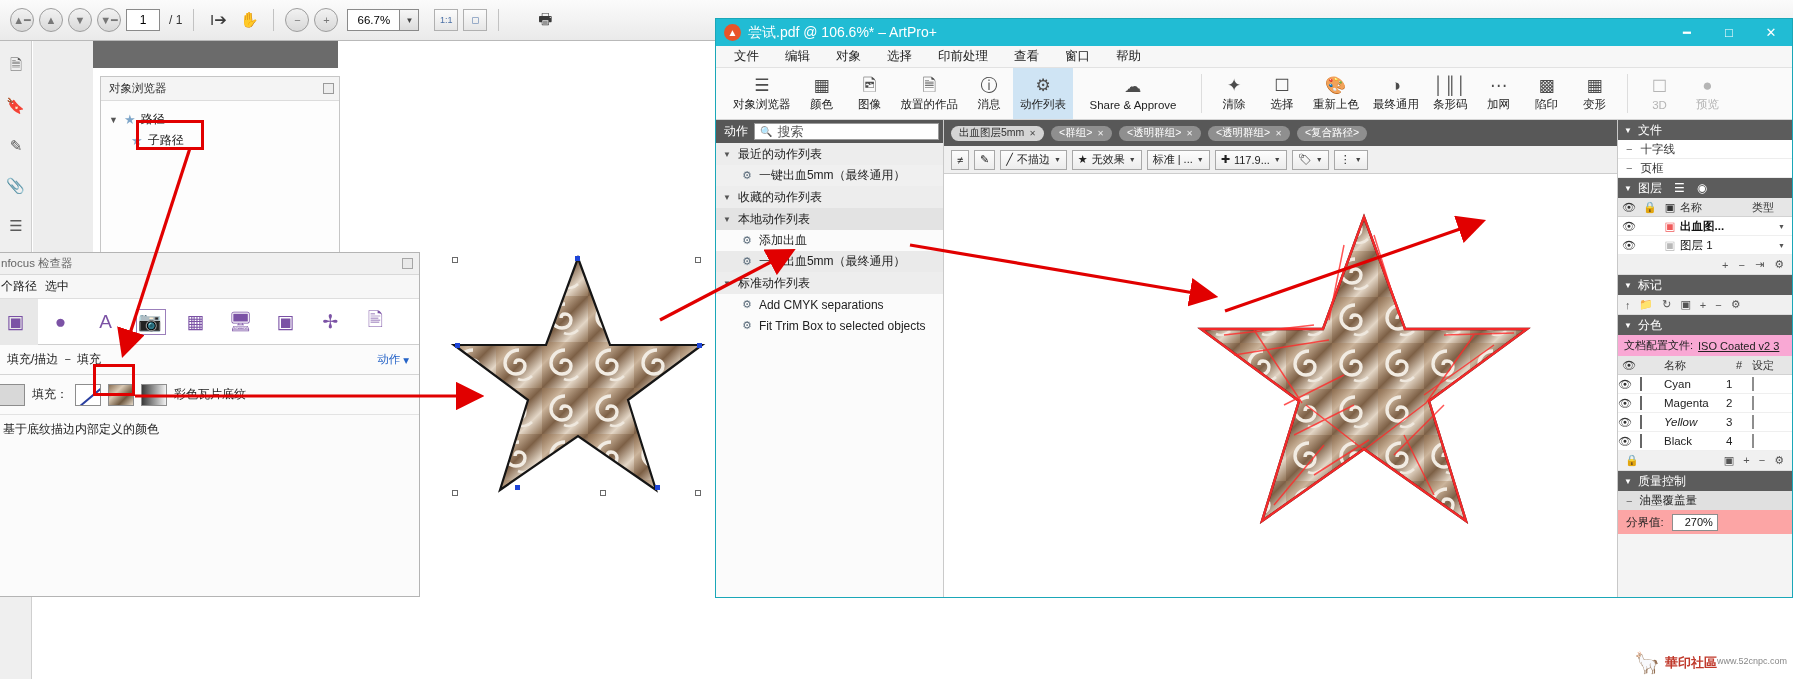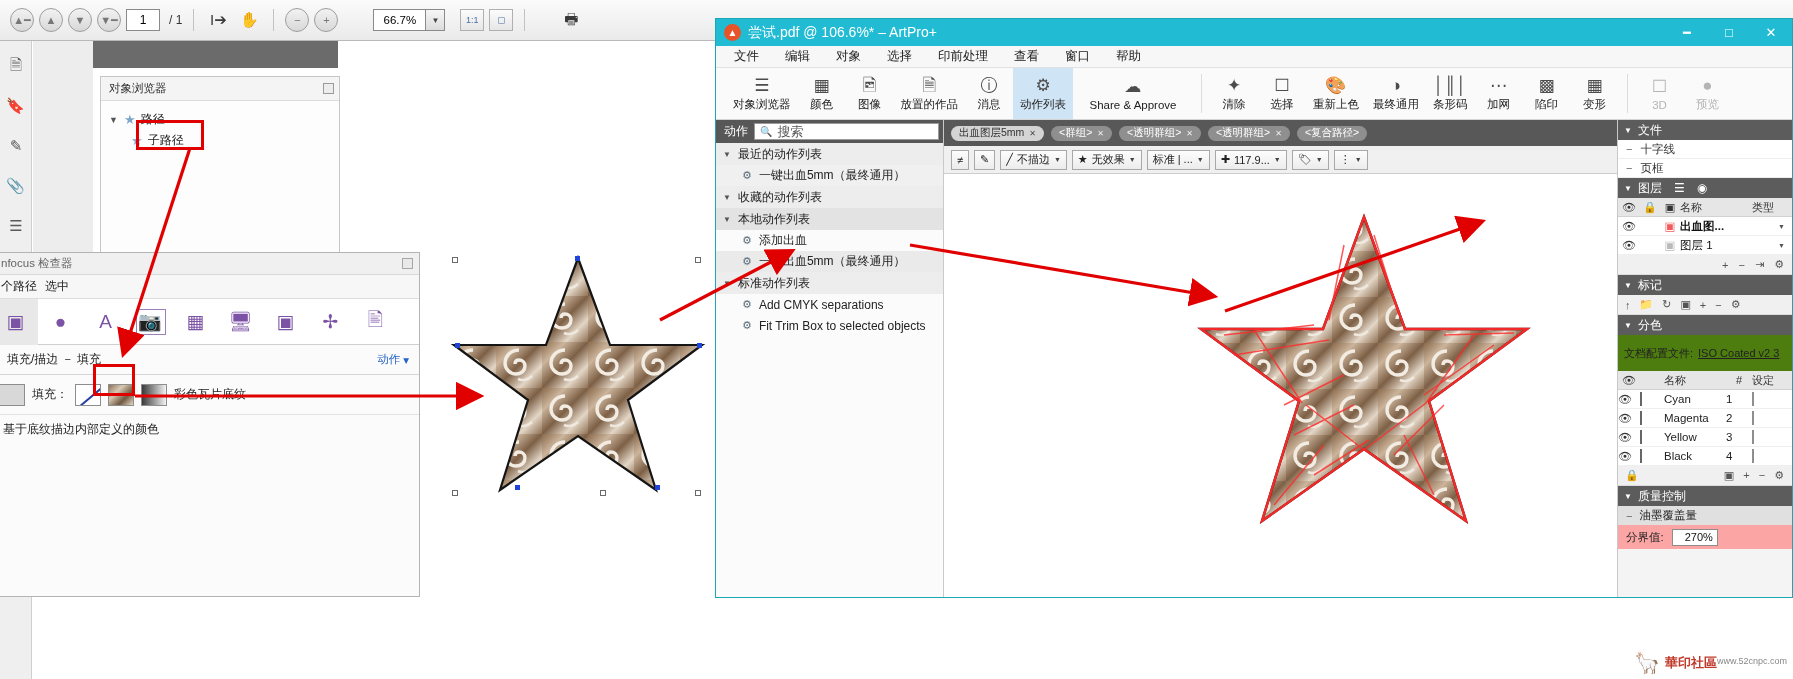--- a/index.html
+++ b/index.html
@@ -10,21 +10,21 @@
   
   .pdfapp { position:absolute; left:0; top:0; width:1793px; height:679px; background:#ffffff; }
   .pdf-toolbar { position:absolute; left:0; top:0; width:1793px; height:41px;
     background:linear-gradient(#fbfbfb,#eaeaea); border-bottom:1px solid #b9b9b9; display:flex; align-items:center; padding-left:10px; gap:5px;}
   .rbtn { width:24px; height:24px; border-radius:50%; background:linear-gradient(#f2f2f2,#d8d8d8);
     border:1px solid #9d9d9d; display:flex; align-items:center; justify-content:center; color:#777; font-size:11px;}
   .tsep { width:1px; height:22px; background:#c2c2c2; margin:0 6px; }
   .pagebox { width:34px; height:22px; border:1px solid #8a8a8a; background:#fff; text-align:center; line-height:20px; font-size:12px;}
   .pagetot { font-size:12px; color:#333; margin-left:4px;}
   .toolico { width:26px; height:24px; display:flex; align-items:center; justify-content:center; color:#3a3a3a; font-size:15px;}
-  .zoombox { width:52px; height:22px; border:1px solid #8a8a8a; border-right:none; background:#fff; text-align:center; line-height:20px; font-size:11.5px;margin-left:26px;}
+  .zoombox { width:52px; height:22px; border:1px solid #8a8a8a; border-right:none; background:#fff; text-align:center; line-height:20px; font-size:11.5px;}
   .zoomdd { width:20px; height:22px; border:1px solid #8a8a8a; background:linear-gradient(#f6f6f6,#dcdcdc);
     display:flex; align-items:center; justify-content:center; font-size:8px; color:#444;}
   .sqbtn { width:24px; height:22px; border:1px solid #b0b0b0; background:linear-gradient(#fcfcfc,#e6e6e6);
     display:flex; align-items:center; justify-content:center; font-size:9px; color:#4a6fa5;}
 
   .pdf-leftrail { position:absolute; left:0; top:41px; width:32px; bottom:0; background:#efefef; border-right:1px solid #cfcfcf;}
   .rail-ico { width:32px; height:40px; display:flex; align-items:center; justify-content:center; color:#5a5a5a; font-size:15px;}
   .rail-ico.acc { color:#6f4b9b; }
   .pdf-greyband { position:absolute; left:33px; top:41px; width:305px; height:27px; background:#6b6b6b;}
   .pdf-greyband2 { position:absolute; left:33px; top:41px; width:60px; height:230px; background:#ededed;}
@@ -123,21 +123,21 @@
   .colhead { height:19px; display:flex; align-items:center; font-size:11px; color:#333; background:#e6e6e6; border-bottom:1px solid #d2d2d2;}
   .colhead span { display:flex; align-items:center; justify-content:center;}
   .lrow { height:19px; display:flex; align-items:center; font-size:11.5px; background:#fff; border-bottom:1px solid #efefef;}
   .lrow span { display:flex; align-items:center; }
   .eye { font-size:11px; color:#333;}
   .btnstrip { height:20px; background:#f0f0f0; display:flex; align-items:center; justify-content:flex-end; gap:10px;
      padding-right:8px; font-size:11px; color:#555; border-bottom:1px solid #dcdcdc;}
   .btnstrip.left { justify-content:flex-start; padding-left:7px; gap:9px;}
   .sep-row { height:19px; display:flex; align-items:center; font-size:11.5px; background:#fff; border-bottom:1px solid #efefef;}
   .chip { width:19px; height:13px; border:1px solid #666;}
-  .profrow { height:36px; display:flex; align-items:center; gap:5px; padding-left:6px; font-size:11px; background:#4d7c0f;}
+  .profrow { height:21px; display:flex; align-items:center; gap:5px; padding-left:6px; font-size:11px; background:#f9a8d4;}
   .profrow u { color:#222; }
   .qcrow { height:24px; display:flex; align-items:center; gap:8px; padding-left:8px; font-size:11.5px; background:#fca5a5;}
   .qcbar { height:19px; background:#e0e0e0; display:flex; align-items:center; gap:7px; padding-left:8px; font-size:11.5px; color:#222;}
   .valbox { width:46px; height:17px; border:1px solid #8d8d8d; background:#fff; font-size:11px; display:flex;
      align-items:center; padding-left:12px; color:#111;}
   .chk { width:11px; height:11px; border:1px solid #8e8e8e; background:#e8e8e8;}
 
   
   .starwrap { position:absolute; }
   .sel-handle { position:absolute; width:6px; height:6px; border:1px solid #6a6a6a; background:#fff;}
@@ -589,21 +589,21 @@
         <div class="sep-row">
           <span style="width:22px;justify-content:center;" class="eye">👁</span>
           <span style="width:24px;justify-content:center;"><span class="chip" style="background:#e8008c;"></span></span>
           <span style="width:62px;">Magenta</span>
           <span style="width:26px;justify-content:center;">2</span>
           <span style="flex:1;"><span class="chk"></span></span>
         </div>
         <div class="sep-row">
           <span style="width:22px;justify-content:center;" class="eye">👁</span>
           <span style="width:24px;justify-content:center;"><span class="chip" style="background:#ffdd00;"></span></span>
-          <span style="width:62px;">Yellow</span>
+          <span style="width:62px;font-style:italic;">Yellow</span>
           <span style="width:26px;justify-content:center;">3</span>
           <span style="flex:1;"><span class="chk"></span></span>
         </div>
         <div class="sep-row">
           <span style="width:22px;justify-content:center;" class="eye">👁</span>
           <span style="width:24px;justify-content:center;"><span class="chip" style="background:#111111;"></span></span>
           <span style="width:62px;">Black</span>
           <span style="width:26px;justify-content:center;">4</span>
           <span style="flex:1;"><span class="chk"></span></span>
         </div>

